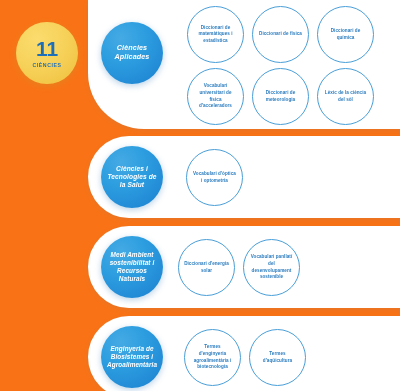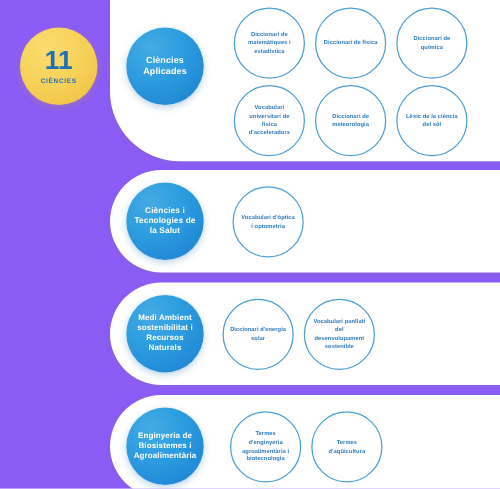--- a/index.html
+++ b/index.html
@@ -4,21 +4,21 @@
 <style>
   html, body {
     margin: 0;
     padding: 0;
     background: #ffffff;
   }
   #page {
     position: relative;
     width: 400px;
     height: 391px;
-    background: #8b5cf6;
+    background: #f97316;
     overflow: hidden;
     font-family: "Liberation Sans", sans-serif;
   }
 
   
   .row-panel {
     position: absolute;
     background: #ffffff;
     box-shadow: 0 2px 5px rgba(120,130,140,0.13),
                 0 0 1px rgba(120,130,140,0.10);
@@ -31,20 +31,21 @@
     background: radial-gradient(circle at 32% 26%, #45aae4 0%, #2d9ee0 38%, #1b7fd0 100%);
     box-shadow: 0 2px 6px rgba(30,110,180,0.30);
     display: flex;
     align-items: center;
     justify-content: center;
     text-align: center;
     color: #ffffff;
     font-weight: bold;
     letter-spacing: 0.1px;
     box-sizing: border-box;
+    font-style: italic;
   }
   .cat-circle .cat-label {
     padding: 0 4px;
     line-height: 1.22;
   }
 
   
   .count-circle {
     position: absolute;
     border-radius: 50%;

